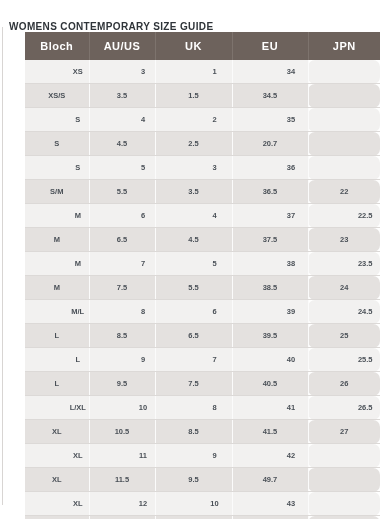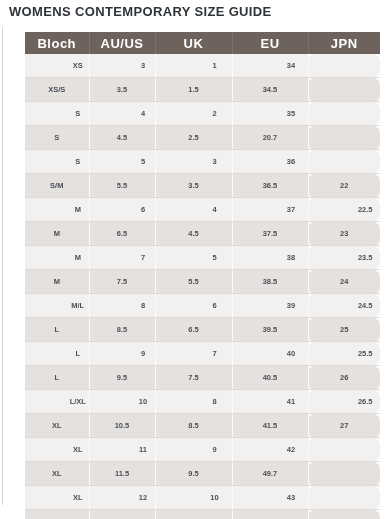--- a/index.html
+++ b/index.html
@@ -21,22 +21,22 @@
     left: 2px;
     top: 27px;
     width: 1px;
     height: 478px;
     background: #d8d5d3;
   }
 
   .page-title {
     position: absolute;
     left: 9px;
-    top: 4px;
-    font-size: 13px;
+    top: 21px;
+    font-size: 10px;
     font-weight: bold;
     letter-spacing: 0.35px;
     color: #2f3439;
     white-space: nowrap;
   }
 
   .size-table-wrap {
     position: absolute;
     left: 25px;
     top: 32px;
@@ -51,24 +51,24 @@
 
   table.size-table col.c-bloch { width: 64px; }
   table.size-table col.c-auus  { width: 66px; }
   table.size-table col.c-uk    { width: 77px; }
   table.size-table col.c-eu    { width: 76px; }
   table.size-table col.c-jpn   { width: 72px; }
 
   table.size-table thead th {
     background: #6d625c;
     color: #ffffff;
-    font-size: 13px;
+    font-size: 11px;
     font-weight: bold;
     letter-spacing: 0.5px;
-    height: 22px;
+    height: 28px;
     padding: 0;
     text-align: center;
     vertical-align: middle;
     border-right: 1px solid #7d736d;
   }
   table.size-table thead th:last-child { border-right: none; }
 
   table.size-table tbody td {
     font-size: 7.5px;
     font-weight: bold;

